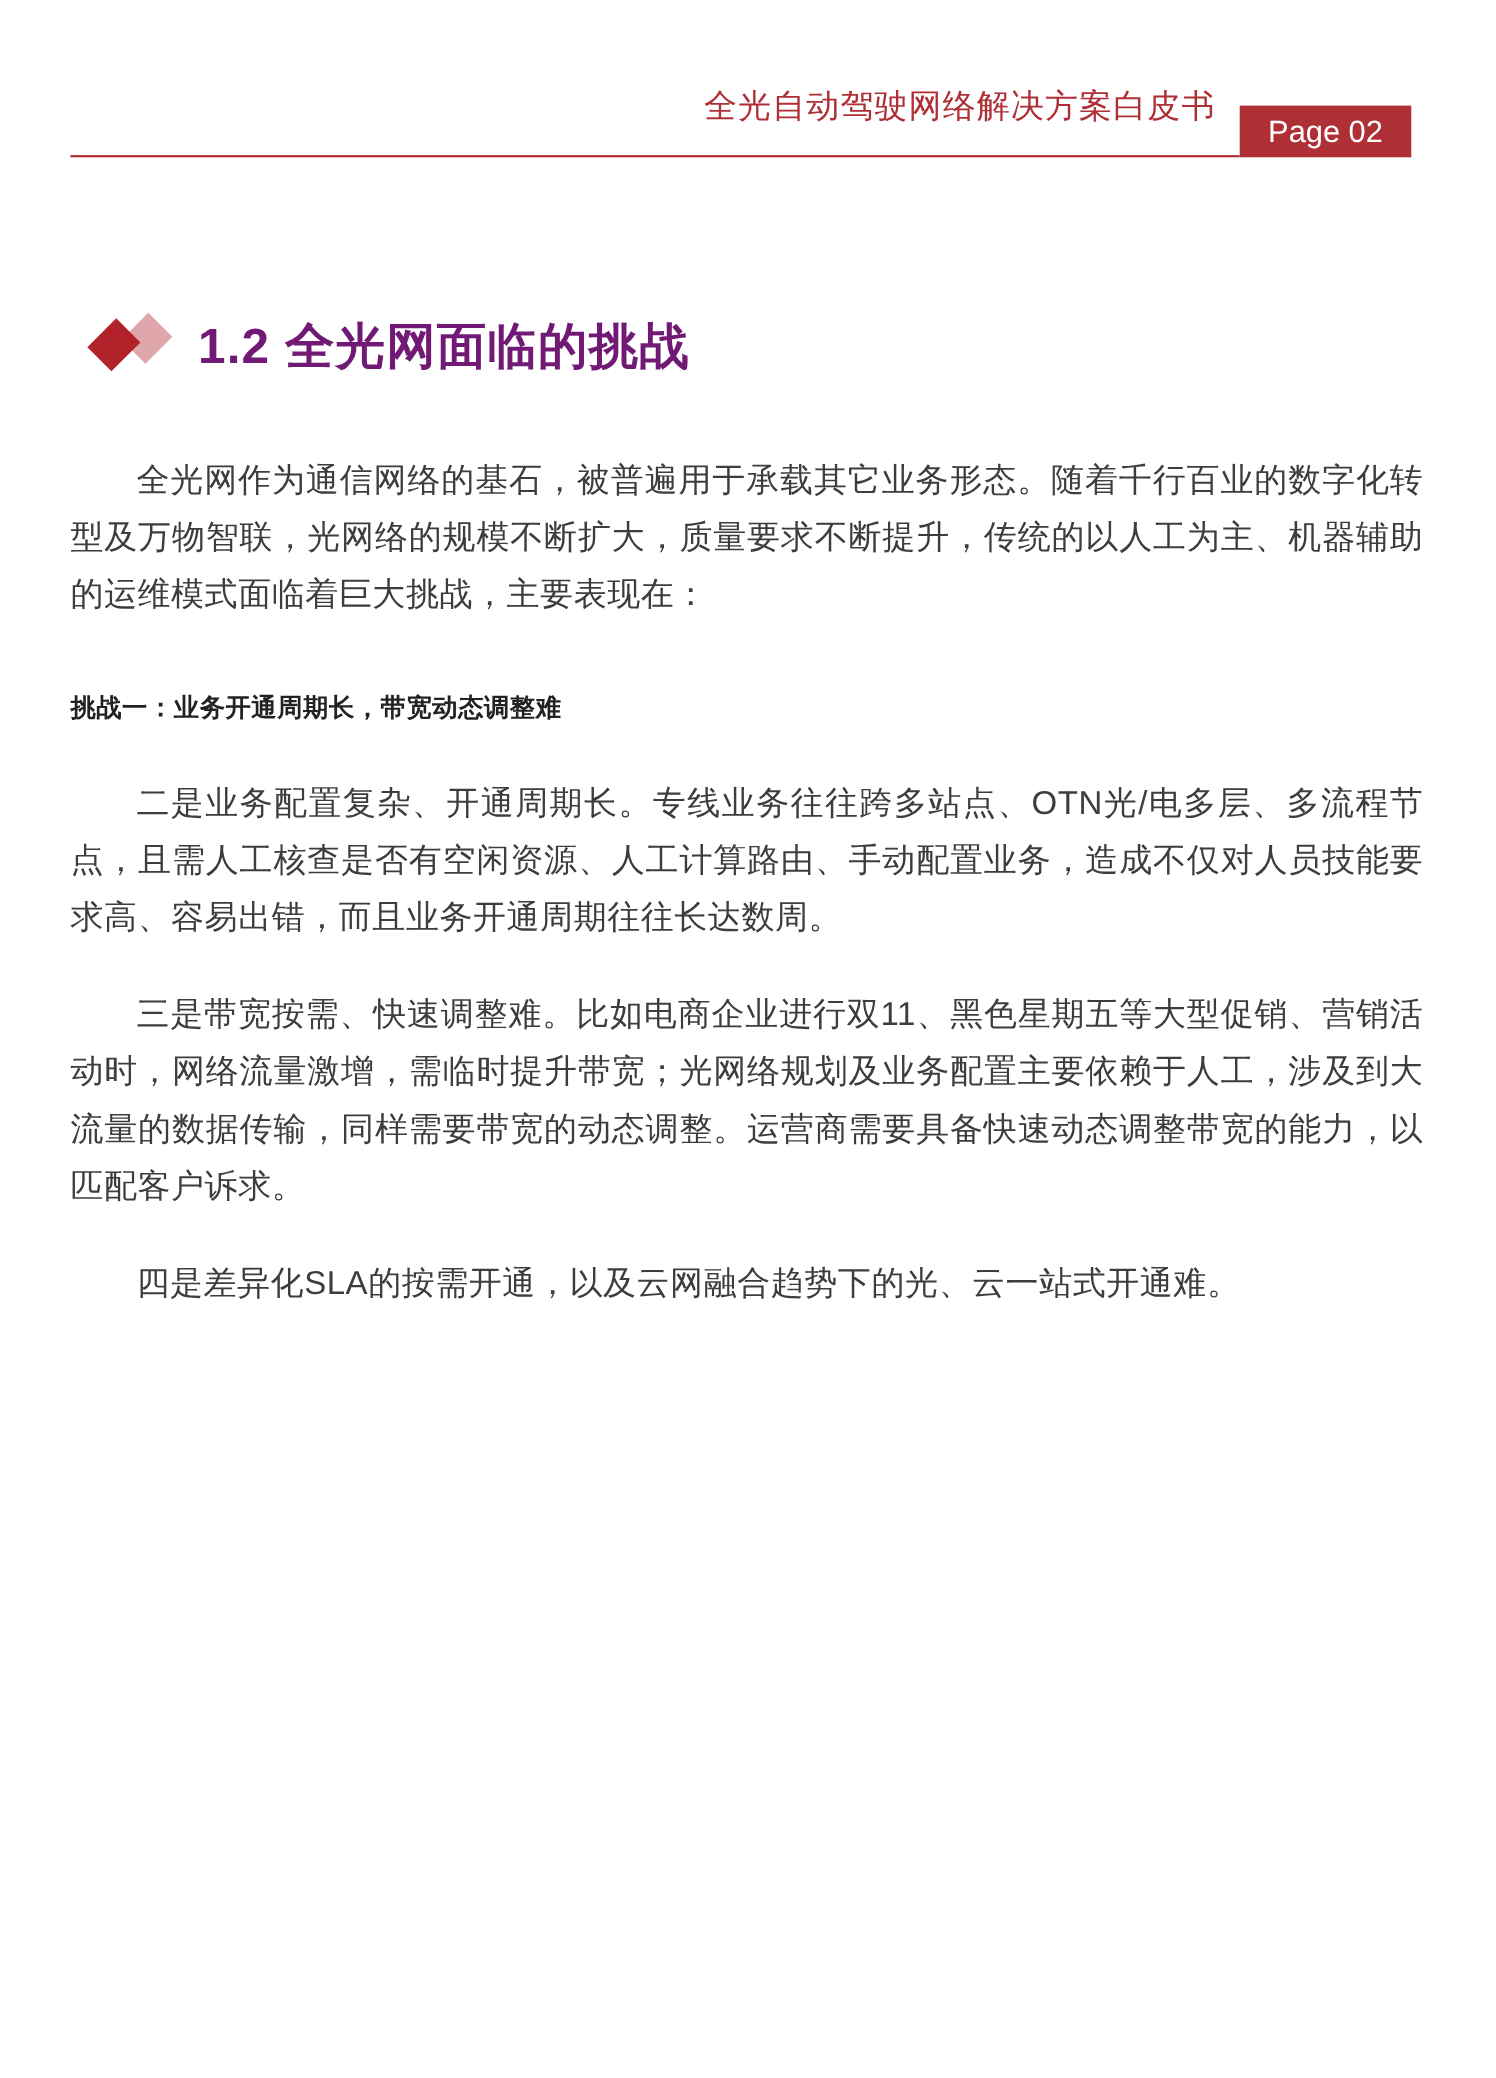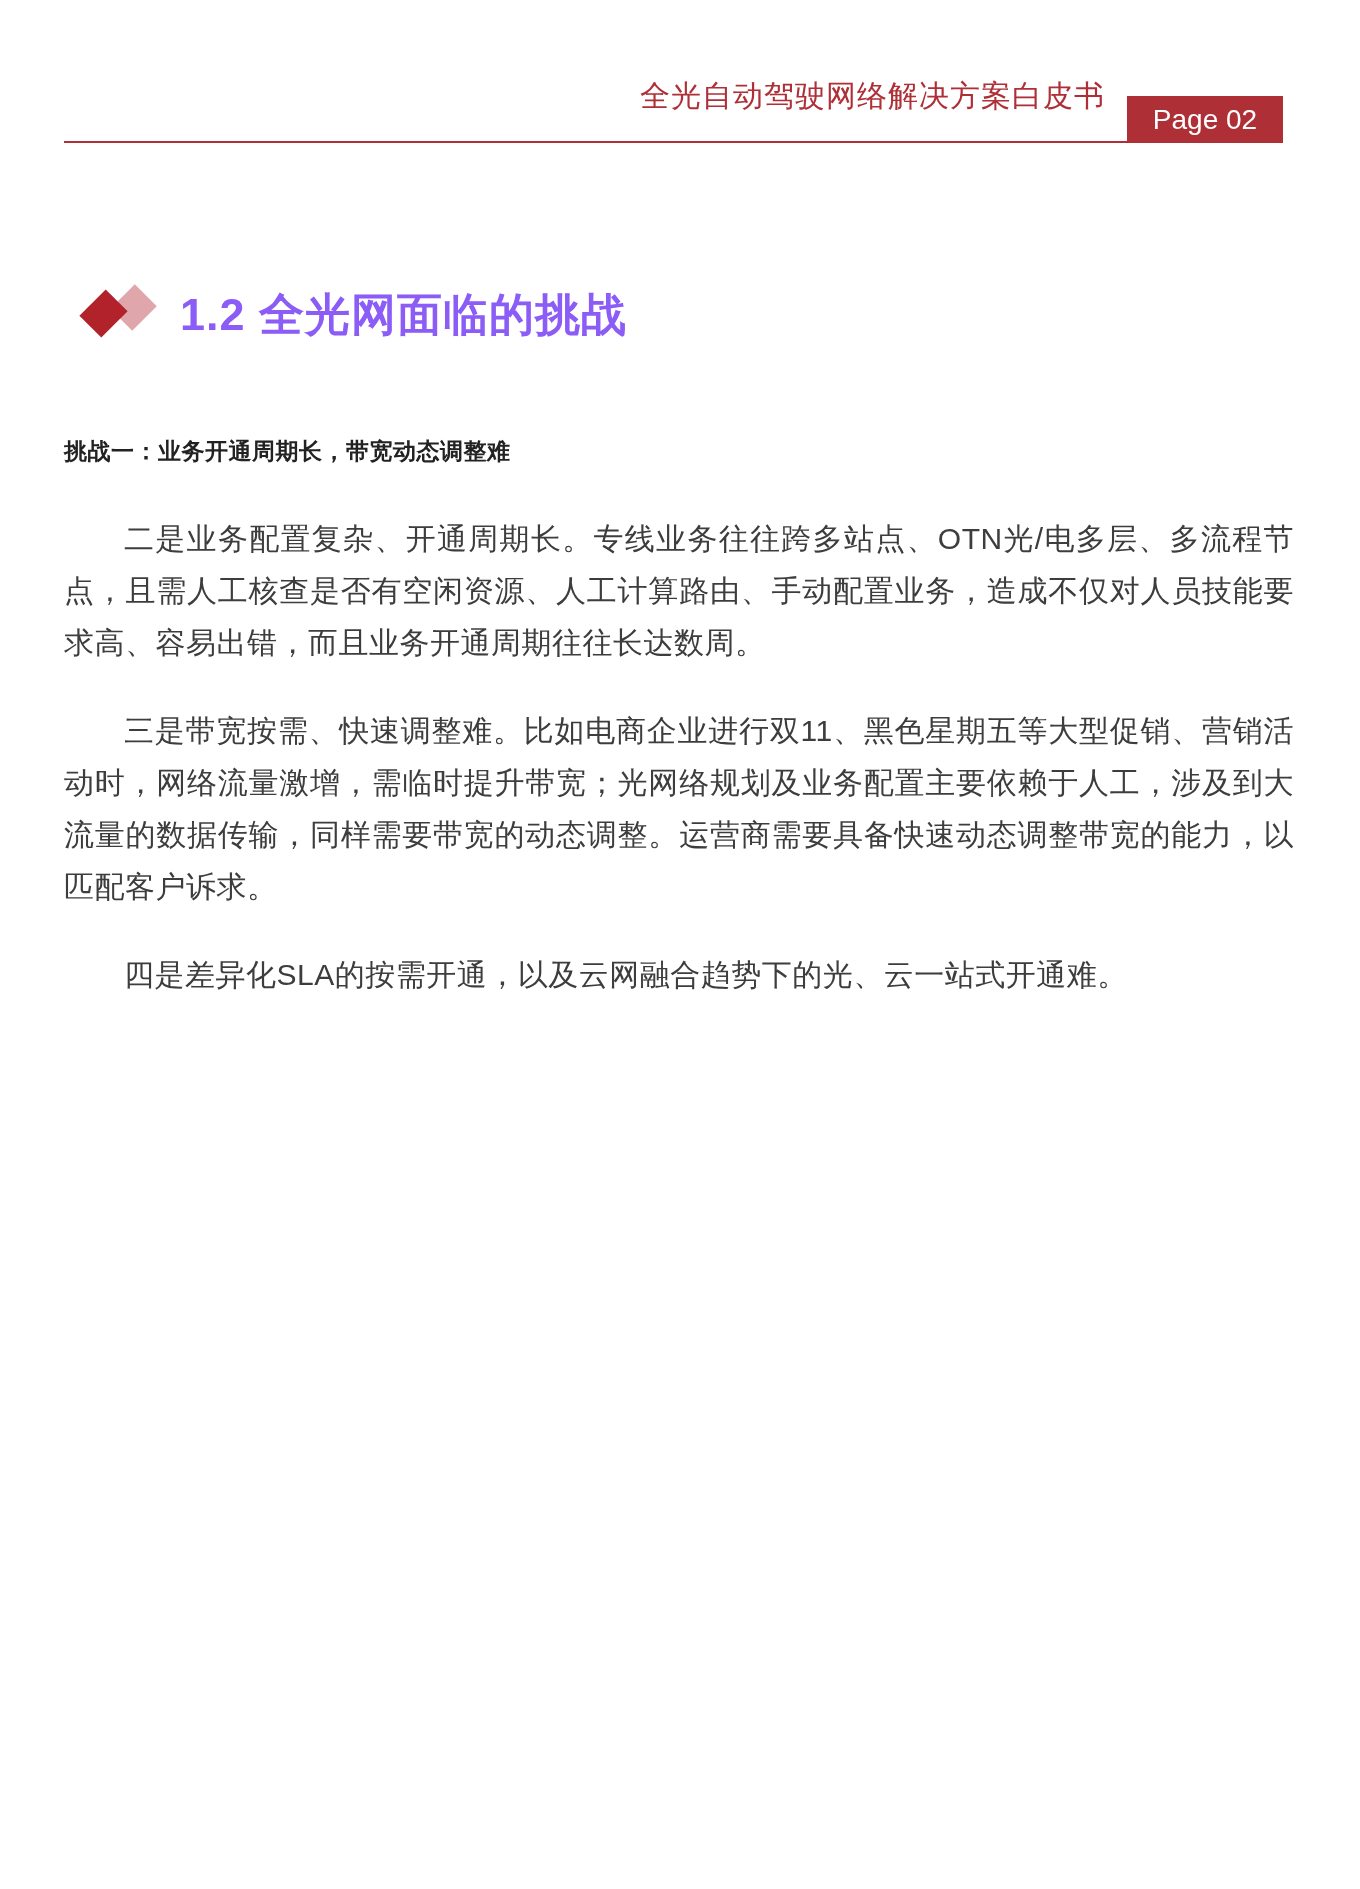--- a/index.html
+++ b/index.html
@@ -77,21 +77,21 @@
   .diamond-dark {
     left: 24px;
     top: 12px;
     background: #b2222a;
     transform: rotate(45deg) scaleY(1.2);
     z-index: 2;
   }
   .section-title {
     font-size: 45px;
     font-weight: bold;
-    color: #8b5cf6;
+    color: #701a75;
     letter-spacing: 1px;
     margin-left: 24px;
     white-space: nowrap;
   }
 
   
   .body-text {
     margin: 0 66px 0 64px;
     color: #3d3d3d;
   }
@@ -129,20 +129,21 @@
 
   <div class="section-title-row">
     <div class="diamond-icon">
       <span class="diamond diamond-light"></span>
       <span class="diamond diamond-dark"></span>
     </div>
     <h1 class="section-title">1.2 全光网面临的挑战</h1>
   </div>
 
   <div class="body-text">
+    <p>全光网作为通信网络的基石，被普遍用于承载其它业务形态。随着千行百业的数字化转型及万物智联，光网络的规模不断扩大，质量要求不断提升，传统的以人工为主、机器辅助的运维模式面临着巨大挑战，主要表现在：</p>
 
     <h2 class="challenge-heading">挑战一：业务开通周期长，带宽动态调整难</h2>
 
     <p>二是业务配置复杂、开通周期长。专线业务往往跨多站点、OTN光/电多层、多流程节点，且需人工核查是否有空闲资源、人工计算路由、手动配置业务，造成不仅对人员技能要求高、容易出错，而且业务开通周期往往长达数周。</p>
     <p>三是带宽按需、快速调整难。比如电商企业进行双11、黑色星期五等大型促销、营销活动时，网络流量激增，需临时提升带宽；光网络规划及业务配置主要依赖于人工，涉及到大流量的数据传输，同样需要带宽的动态调整。运营商需要具备快速动态调整带宽的能力，以匹配客户诉求。</p>
     <p>四是差异化SLA的按需开通，以及云网融合趋势下的光、云一站式开通难。</p>
   </div>
 
 </div>
 

